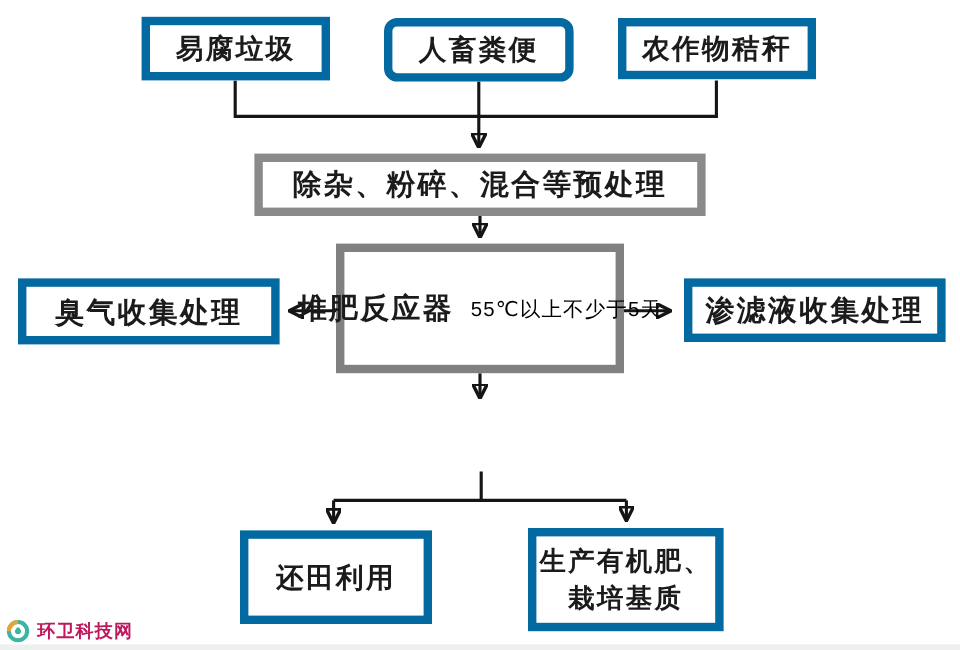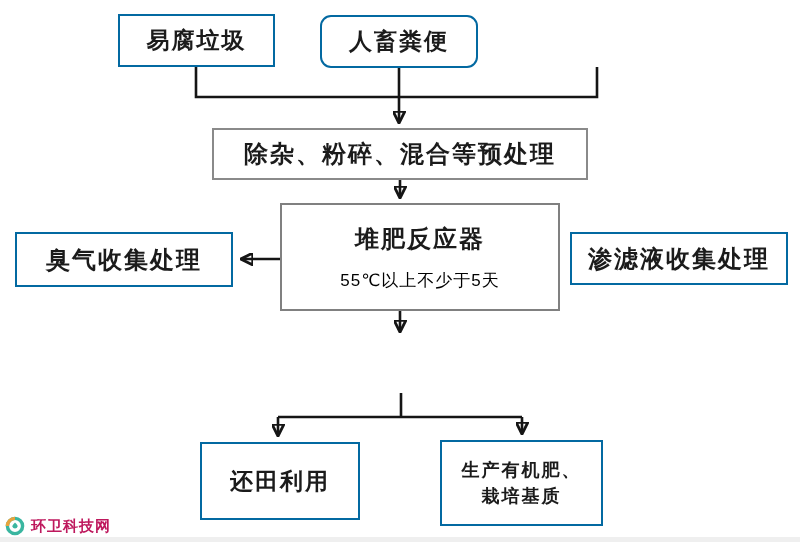--- a/index.html
+++ b/index.html
@@ -7,48 +7,48 @@
     position:relative;
     width:800px;height:542px;
     background:#ffffff;
     font-family:"Liberation Sans","DejaVu Sans",sans-serif;
     overflow:hidden;
   }
   .connectors{position:absolute;left:0;top:0;width:800px;height:542px;}
   .connectors path{stroke:#151515;stroke-width:2.6px;fill:none;}
   .box{
     position:absolute;
-    border:2px solid #0369a1;
+    border:7px solid #0369a1;
     background:#ffffff;
     display:flex;align-items:center;justify-content:center;
     color:#1b1b1b;
     font-weight:600;
     letter-spacing:2px;
     box-sizing:border-box;
     text-align:center;
     white-space:nowrap;
   }
   .box-source1{left:118px;top:14px;width:157px;height:53px;font-size:23px;}
   .box-source2{left:320px;top:15px;width:158px;height:53px;font-size:23px;border-radius:11px;}
   .box-source3{left:515px;top:15px;width:165px;height:51px;font-size:23px;}
   .box-pretreat{left:212px;top:128px;width:376px;height:52px;font-size:24px;border-color:#8a8a8a;}
   .box-reactor{
-    left:280px;top:203px;width:280px;height:108px;
-    flex-direction:column;justify-content:center;gap:14px;
+    left:280px;top:203px;width:240px;height:108px;
+    flex-direction:row;justify-content:center;gap:14px;
     font-size:24px;border-color:#808080;
   }
   .reactor-condition{font-size:17px;font-weight:500;color:#000000;letter-spacing:1px;}
   .box-odor{left:15px;top:232px;width:218px;height:55px;font-size:24px;}
   .box-leachate{left:570px;top:232px;width:218px;height:53px;font-size:24px;}
   .box-product{left:319px;top:339px;width:164px;height:54px;font-size:24px;}
   .box-out1{left:200px;top:442px;width:160px;height:78px;font-size:23px;}
   .box-out2{
     left:440px;top:440px;width:163px;height:86px;
     flex-direction:column;justify-content:center;gap:4px;
-    font-size:18px;line-height:1.25;
+    font-size:22px;line-height:1.25;
   }
   .watermark{
     position:absolute;left:4px;top:515px;
     display:flex;align-items:center;gap:5px;
   }
   .watermark .site-name{
     font-size:15px;font-weight:bold;color:#be185d;letter-spacing:1px;
   }
   .bottom-strip{
     position:absolute;left:0;top:537px;width:800px;height:5px;
@@ -72,20 +72,21 @@
     <path d="M280 259 H243" marker-end="url(#ah)"></path>
     <path d="M520 259 H557" marker-end="url(#ah)"></path>
     <path d="M400 311 V330" marker-end="url(#ah)"></path>
     <path d="M401 393 V417 M278 417 H522"></path>
     <path d="M278 417 V434" marker-end="url(#ah)"></path>
     <path d="M522 417 V432" marker-end="url(#ah)"></path>
   </svg>
 
   <div class="box box-source1">易腐垃圾</div>
   <div class="box box-source2">人畜粪便</div>
+  <div class="box box-source3">农作物秸秆</div>
 
   <div class="box box-pretreat">除杂、粉碎、混合等预处理</div>
 
   <div class="box box-reactor">
     <span class="reactor-title">堆肥反应器</span>
     <span class="reactor-condition">55℃以上不少于5天</span>
   </div>
 
   <div class="box box-odor">臭气收集处理</div>
   <div class="box box-leachate">渗滤液收集处理</div>

